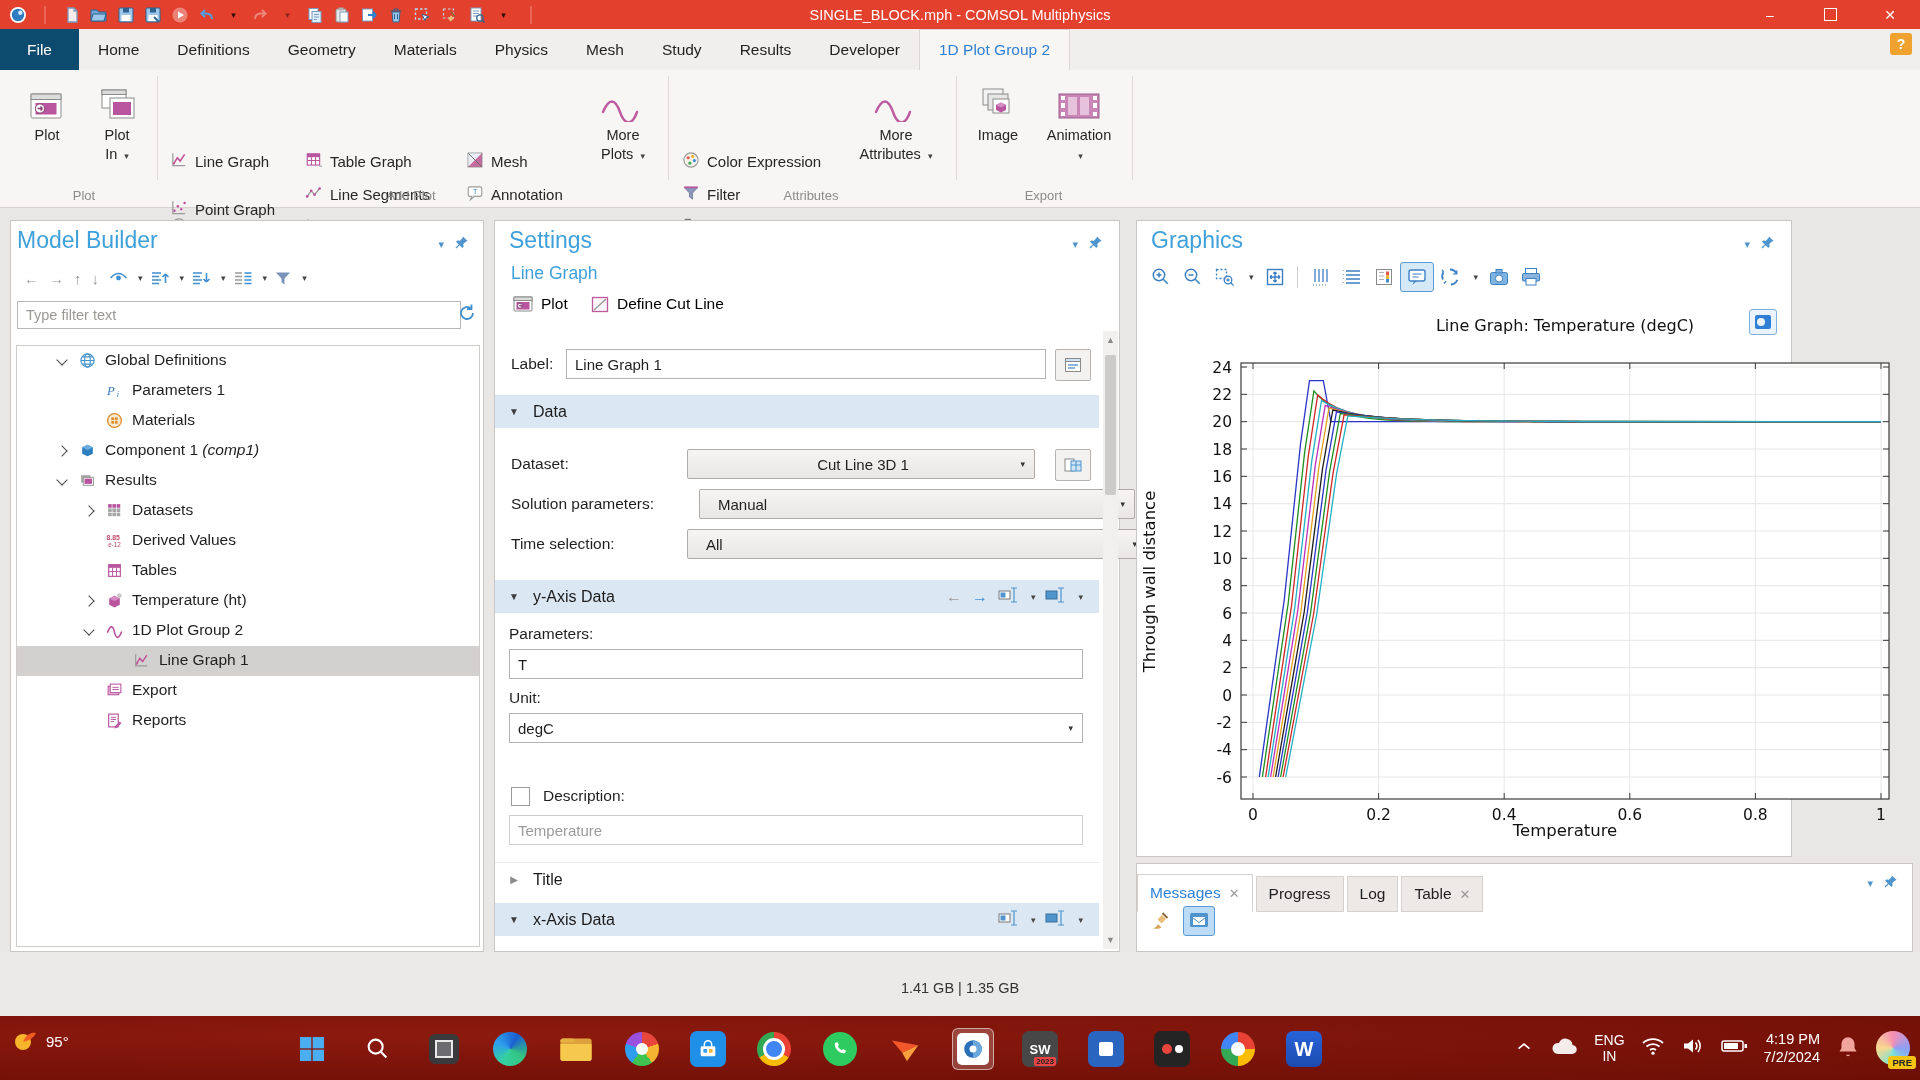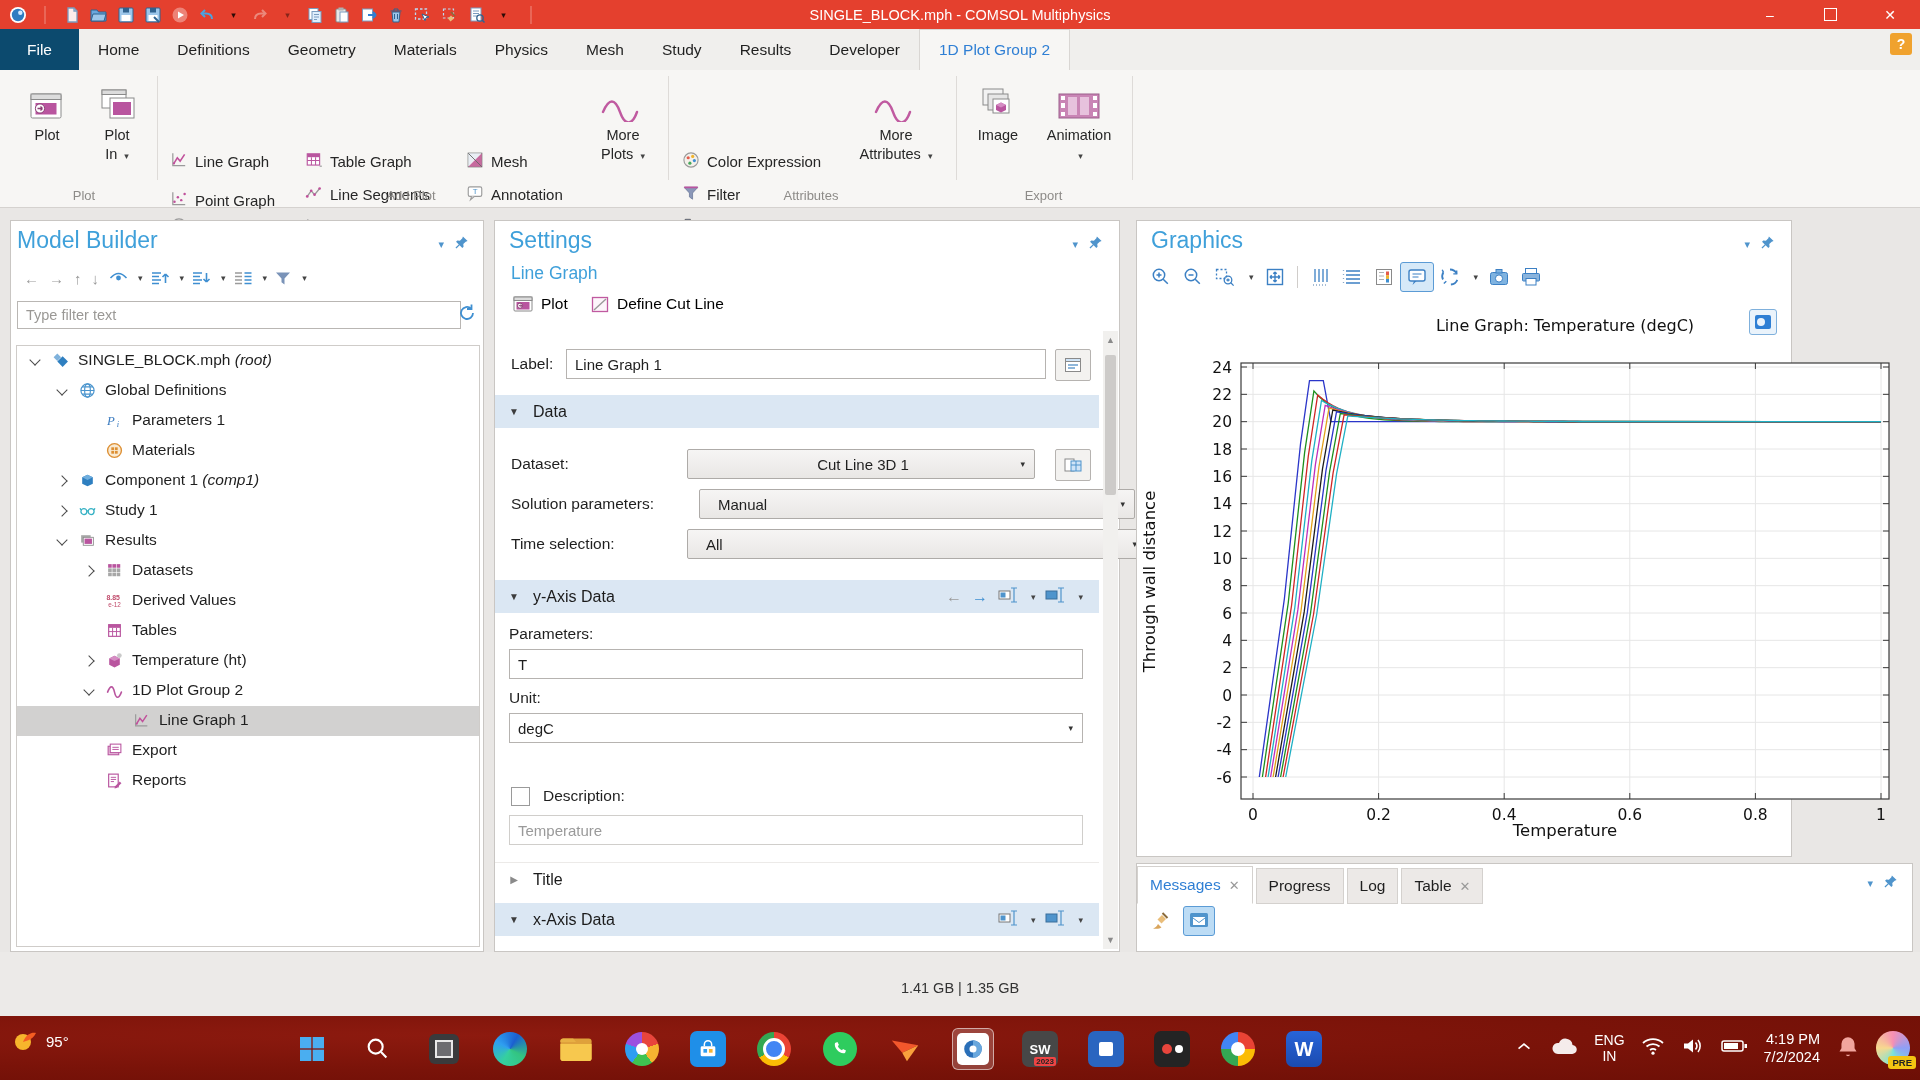--- a/index.html
+++ b/index.html
@@ -71,21 +71,21 @@
   .gtsep{width:1px;height:22px;background:#d0cdca;margin:0 6px}
   #chart-title{position:absolute;left:104px;top:95px;width:648px;text-align:center;font-size:16px;color:#111;
     font-family:"DejaVu Sans",sans-serif}
   #chart-ylab{position:absolute;left:-2px;top:142px;width:30px;height:436px;display:flex;align-items:center;justify-content:center}
   #chart-ylab span{transform:rotate(-90deg);white-space:nowrap;font-size:16.5px;color:#111;font-family:"DejaVu Sans",sans-serif}
   #chart-xlab{position:absolute;left:104px;top:600px;width:648px;text-align:center;font-size:16.5px;color:#111;
     font-family:"DejaVu Sans",sans-serif}
   #gfx-blue-btn{position:absolute;right:14px;top:88px;width:26px;height:24px;border:1px solid #7fb0dc;border-radius:3px;
     background:#eaf3fb;display:flex;align-items:center;justify-content:center}
   
-  #msg-tabs{position:absolute;left:0;top:0;height:40px;display:flex;align-items:flex-end}
+  #msg-tabs{position:absolute;left:0;top:0;height:48px;display:flex;align-items:flex-end}
   .mtab{height:34px;display:flex;align-items:center;padding:0 12px;font-size:15.5px;color:#1f1f1f;background:#ece9e7;
     border:1px solid #d4d1ce;margin-right:3px;gap:8px}
   .mtab.on{background:#fff;color:#2f7fd4;border-bottom:1px solid #fff;height:36px}
   .mtab .x{color:#999;font-size:13px}
   #msg-toolbar{position:absolute;left:8px;top:42px;display:flex;align-items:center;gap:8px}
   .msgbtn{width:30px;height:28px;display:flex;align-items:center;justify-content:center}
   .msgbtn.hl{background:#bcdcf5;border:1px solid #5b9bd5;border-radius:3px}
   
   #statusbar{left:0;top:952px;width:1920px;height:64px;background:#eceae8}
   #mem{position:absolute;left:0;right:0;top:28px;text-align:center;font-size:14.5px;color:#333}
@@ -282,21 +282,21 @@
 
   <div id="ap-col1">
       <div class="smallitem" style="left: 170px; top: 78px;">
         <span><svg width="18" height="18" viewBox="0 0 16 16" fill="none">
             <path d="M2.5 2v11h11" stroke="#9a9a9a" stroke-width="1.1"></path>
             <path d="M3.5 11l3-5 2.5 3 4-6" stroke="#c0519b" stroke-width="1.4"></path>
             <circle cx="3.5" cy="11" r="1" fill="#c0519b"></circle>
           </svg></span>
         <span>Line Graph</span>
       </div>
-      <div class="smallitem" style="left: 170px; top: 117px; text-align: center;">
+      <div class="smallitem" style="left: 170px; top: 126px; text-align: center;">
         <span><svg width="18" height="18" viewBox="0 0 16 16" fill="none">
             <path d="M2.5 2v11h11" stroke="#9a9a9a" stroke-width="1.1"></path>
             <g fill="#c0519b">
               <circle cx="4" cy="10.5" r="1.1"></circle>
               <circle cx="7" cy="6.5" r="1.1"></circle>
               <circle cx="10" cy="9" r="1.1"></circle>
               <circle cx="13" cy="3.5" r="1.1"></circle>
             </g>
           </svg></span>
         <span>Point Graph</span>
@@ -511,30 +511,20 @@
         <span class="caret">▾</span>
       </span>
     </div>
   <input id="mb-filter" placeholder="Type filter text" style="">
   <span class="a" style="left:446px;top:82px"><svg width="20" height="20" viewBox="0 0 20 20">
         <path d="M16 10a6 6 0 1 1-2-4.5" fill="none" stroke="#3f8fd1" stroke-width="1.8"></path>
         <path d="M14.5 1.5v4.5H10" fill="none" stroke="#3f8fd1" stroke-width="1.8"></path>
       </svg></span>
   <div id="mb-treebox">
       <div class="trow">
-        <span class="chev down" style="position: absolute; left: 14px; top: 10px;"></span>
-        <span class="ticon" style="position: absolute; left: 35px; top: 6px;">
-          <svg viewBox="0 0 16 16">
-            <polygon points="5,1.5 8.5,5 5,8.5 1.5,5" fill="#7fb2dc"></polygon>
-            <polygon points="10,4 15,9 10,14 5,9" fill="#2e7fc0"></polygon>
-          </svg>
-        </span>
-        <span style="position: absolute; left: 61px; top: 5px;">SINGLE_BLOCK.mph<span class="suffix"> (root)</span></span>
-      </div>
-      <div class="trow">
         <span class="chev down" style="position: absolute; left: 41px; top: 10px;"></span>
         <span class="ticon" style="position: absolute; left: 62px; top: 6px;">
           <svg viewBox="0 0 16 16" fill="none" stroke="#4a94cd" stroke-width="1.1">
             <circle cx="8" cy="8" r="6.2"></circle>
             <ellipse cx="8" cy="8" rx="2.7" ry="6.2"></ellipse>
             <path d="M1.8 8h12.4M2.8 4.6h10.4M2.8 11.4h10.4"></path>
           </svg>
         </span>
         <span style="position: absolute; left: 88px; top: 5px;">Global Definitions</span>
       </div>
@@ -563,31 +553,20 @@
       </div>
       <div class="trow">
         <span class="chev right" style="position: absolute; left: 41px; top: 11px;"></span>
         <span class="ticon" style="position: absolute; left: 62px; top: 6px;">
           <svg viewBox="0 0 16 16">
             <polygon points="3,5 8,2.5 13,5 13,11 8,13.5 3,11" fill="#2e7fc0"></polygon>
             <polygon points="3,5 8,7.5 13,5 8,2.5" fill="#6faede"></polygon>
           </svg>
         </span>
         <span style="position: absolute; left: 88px; top: 5px;">Component 1<span class="suffix"> (comp1)</span></span>
-      </div>
-      <div class="trow">
-        <span class="chev right" style="position: absolute; left: 41px; top: 11px;"></span>
-        <span class="ticon" style="position: absolute; left: 62px; top: 6px;">
-          <svg viewBox="0 0 16 16" fill="none" stroke="#35b1c4" stroke-width="1.2">
-            <circle cx="4.6" cy="9" r="2.8"></circle>
-            <circle cx="11.4" cy="9" r="2.8"></circle>
-            <path d="M7.4 9q.6-1.4 1.2 0M1.8 7.4L1 5.8M14.2 7.4l.8-1.6"></path>
-          </svg>
-        </span>
-        <span style="position: absolute; left: 88px; top: 5px;">Study 1</span>
       </div>
       <div class="trow">
         <span class="chev down" style="position: absolute; left: 41px; top: 10px;"></span>
         <span class="ticon" style="position: absolute; left: 62px; top: 6px;">
           <svg viewBox="0 0 16 16">
             <rect x="2" y="3" width="9" height="7" fill="#a9a9a9"></rect>
             <rect x="4" y="5" width="9.5" height="7.5" fill="#fff" stroke="#888" stroke-width=".8"></rect>
             <rect x="5.2" y="6.2" width="7" height="5" fill="#b9559f"></rect>
           </svg>
         </span>

